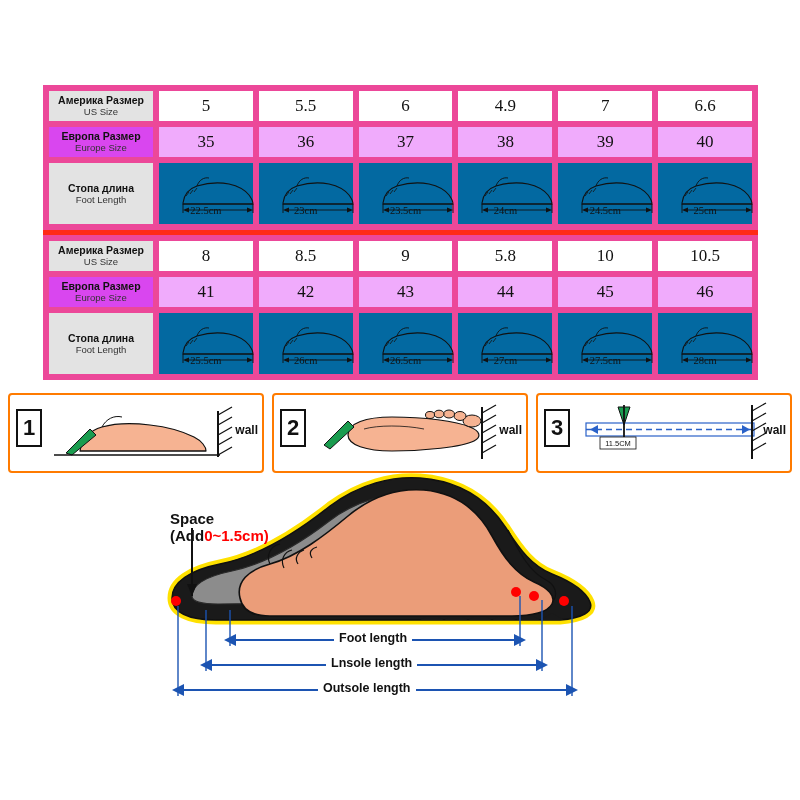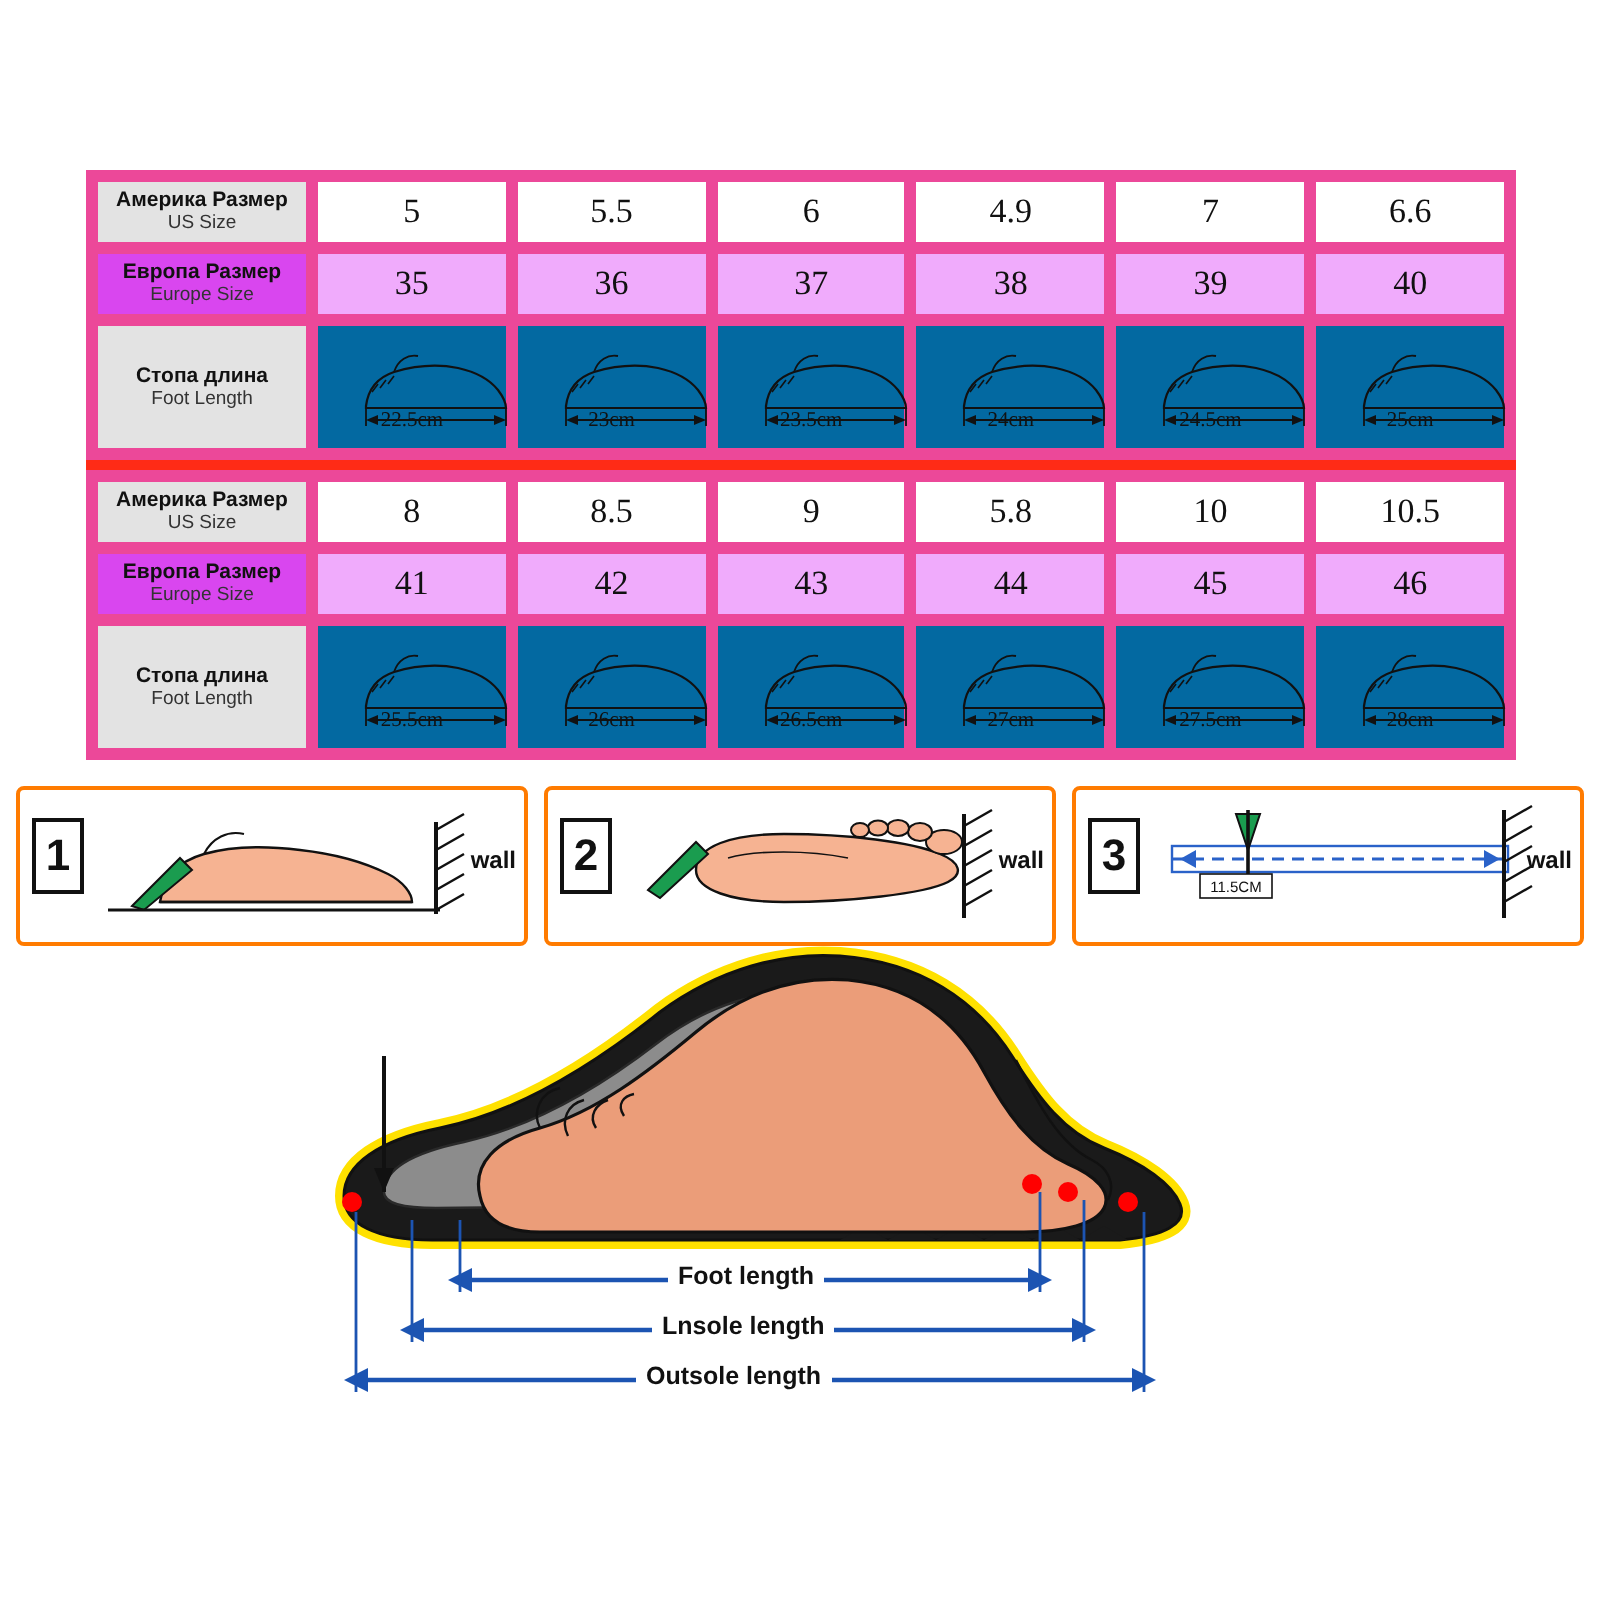--- a/index.html
+++ b/index.html
@@ -575,17 +575,21 @@
     <line x1="86" y1="140" x2="86" y2="201" stroke="#1c54b2" stroke-width="1.4"></line>
     <line x1="422" y1="130" x2="422" y2="201" stroke="#1c54b2" stroke-width="1.4"></line>
 
     <line x1="58" y1="220" x2="452" y2="220" stroke="#1c54b2" stroke-width="2.2"></line>
     <path d="M52 220 L64 214 L64 226 Z" fill="#1c54b2"></path>
     <path d="M458 220 L446 214 L446 226 Z" fill="#1c54b2"></path>
     <line x1="58" y1="136" x2="58" y2="226" stroke="#1c54b2" stroke-width="1.4"></line>
     <line x1="452" y1="136" x2="452" y2="226" stroke="#1c54b2" stroke-width="1.4"></line>
   </svg>
 
+  <div class="space-label">
+    <span>Space</span><br>
+    <span>(Add</span><span class="red">0~1.5cm)</span>
+  </div>
 
   <div class="meas-label" style="left:214px; top:161px;">Foot length</div>
   <div class="meas-label" style="left:206px; top:186px;">Lnsole length</div>
   <div class="meas-label" style="left:198px; top:211px;">Outsole length</div>
 </div>
 
 </body></html>

